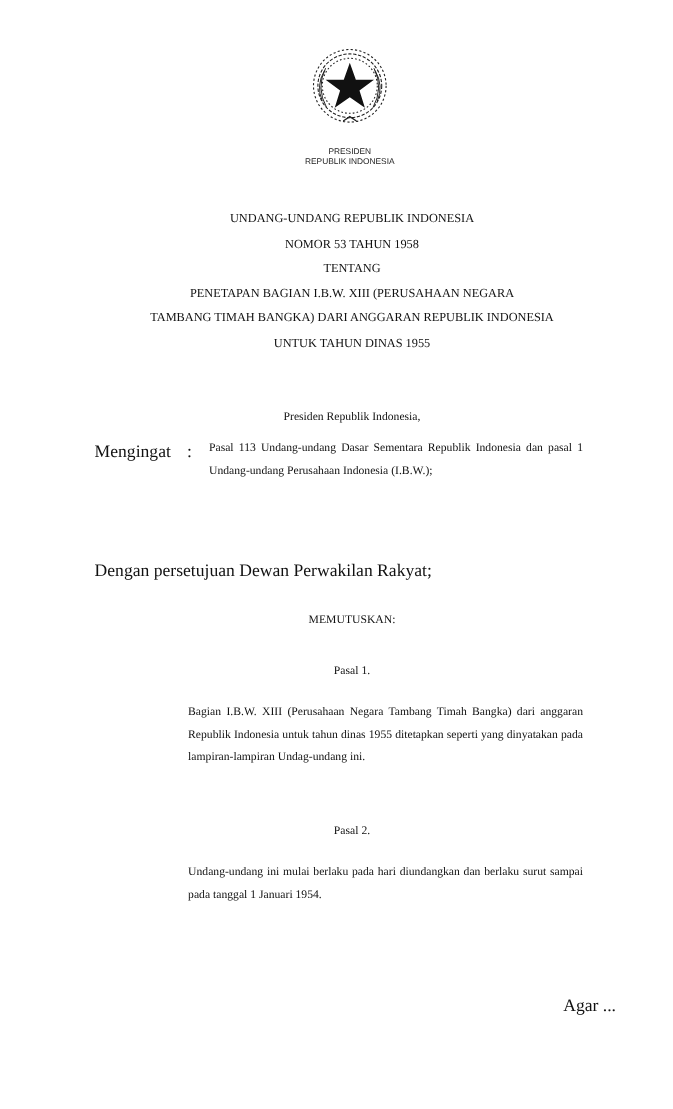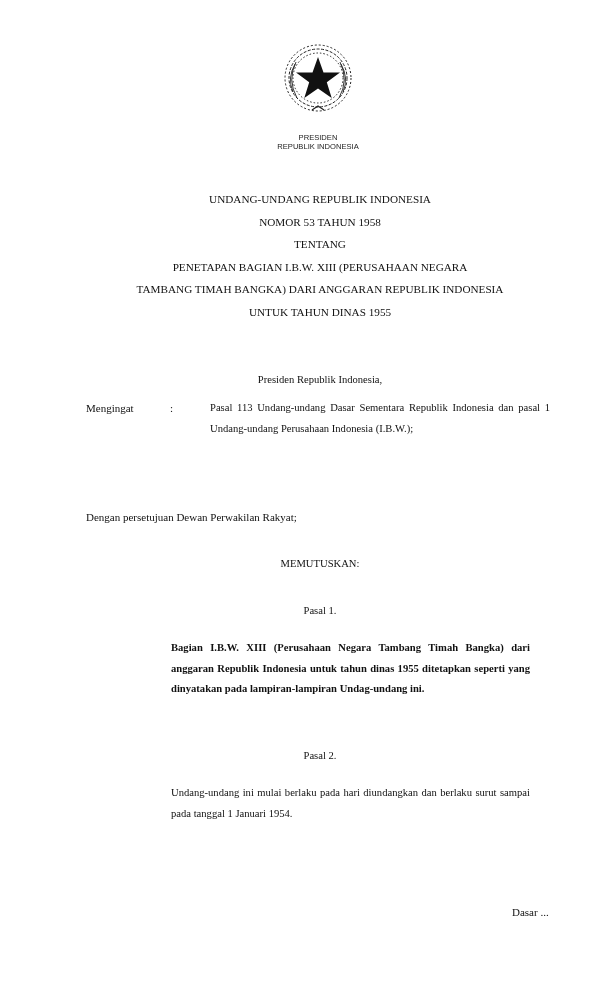--- a/index.html
+++ b/index.html
@@ -5,21 +5,21 @@
   html, body { margin: 0; padding: 0; background: #ffffff; }
   body { width: 612px; height: 1008px; position: relative; overflow: hidden;
          font-family: "Liberation Serif", "DejaVu Serif", serif; color: #111; }
   .abs { position: absolute; }
   .emblem { left: 279px; top: 40px; width: 78px; height: 78px; }
   .emblem-caption { left: 0; width: 636px; text-align: center;
          font-family: "Liberation Sans", "DejaVu Sans", sans-serif; font-size: 7.6px; line-height: 9.6px; color: #222; }
   .title { left: 0; width: 640px; text-align: center; font-size: 11.2px; line-height: 22.6px; }
   .center { left: 0; width: 640px; text-align: center; font-size: 10.6px; }
   .para { font-size: 10.6px; line-height: 20.5px; text-align: justify; }
-  .line { white-space: nowrap; font-size: 11px; }
+  .line { white-space: nowrap; font-size: 16px; }
 </style>
 </head>
 <body>
 
 <div class="abs emblem">
   <svg width="78" height="78" viewBox="0 0 78 78">
     <g fill="none" stroke="#222" stroke-width="1">
       <circle cx="39" cy="38" r="33" stroke-dasharray="2 2"></circle>
       <circle cx="39" cy="38" r="29" stroke-dasharray="3 1.5"></circle>
       <circle cx="39" cy="38" r="25" stroke-dasharray="1.5 2"></circle>
@@ -43,25 +43,25 @@
   <div>TENTANG</div>
   <div>PENETAPAN BAGIAN I.B.W. XIII (PERUSAHAAN NEGARA</div>
   <div>TAMBANG TIMAH BANGKA) DARI ANGGARAN REPUBLIK INDONESIA</div>
   <div>UNTUK TAHUN DINAS 1955</div>
 </div>
 
 <div class="abs center" style="top:374px;">Presiden Republik Indonesia,</div>
 
 <div class="abs line" style="left:86px; top:402px;">Mengingat</div>
 <div class="abs line" style="left:170px; top:402px;">:</div>
-<div class="abs para" style="left:190px; top:398px; width:340px;margin-left:20px;">Pasal 113 Undang-undang Dasar Sementara Republik Indonesia dan pasal 1 Undang-undang Perusahaan Indonesia (I.B.W.);</div>
+<div class="abs para" style="left:190px; top:398px; width:340px;">Pasal 113 Undang-undang Dasar Sementara Republik Indonesia dan pasal 1 Undang-undang Perusahaan Indonesia (I.B.W.);</div>
 
 <div class="abs line" style="left:86px; top:499px;margin-top:12px;">Dengan persetujuan Dewan Perwakilan Rakyat;</div>
 
 <div class="abs center" style="top:558px;">MEMUTUSKAN:</div>
 
 <div class="abs center" style="top:605px;">Pasal 1.</div>
-<div class="abs para" style="left:171px; top:638px; width:359px;font-weight:bold;">Bagian I.B.W. XIII (Perusahaan Negara Tambang Timah Bangka) dari anggaran Republik Indonesia untuk tahun dinas 1955 ditetapkan seperti yang dinyatakan pada lampiran-lampiran Undag-undang ini.</div>
+<div class="abs para" style="left:171px; top:638px; width:359px;">Bagian I.B.W. XIII (Perusahaan Negara Tambang Timah Bangka) dari anggaran Republik Indonesia untuk tahun dinas 1955 ditetapkan seperti yang dinyatakan pada lampiran-lampiran Undag-undang ini.</div>
 
 <div class="abs center" style="top:750px;">Pasal 2.</div>
 <div class="abs para" style="left:171px; top:783px; width:359px;">Undang-undang ini mulai berlaku pada hari diundangkan dan berlaku surut sampai pada tanggal 1 Januari 1954.</div>
 
-<div class="abs line" style="left:512px; top:906px;">Dasar ...</div>
+<div class="abs line" style="left:512px; top:906px;">Agar ...</div>
 
 </body></html>

